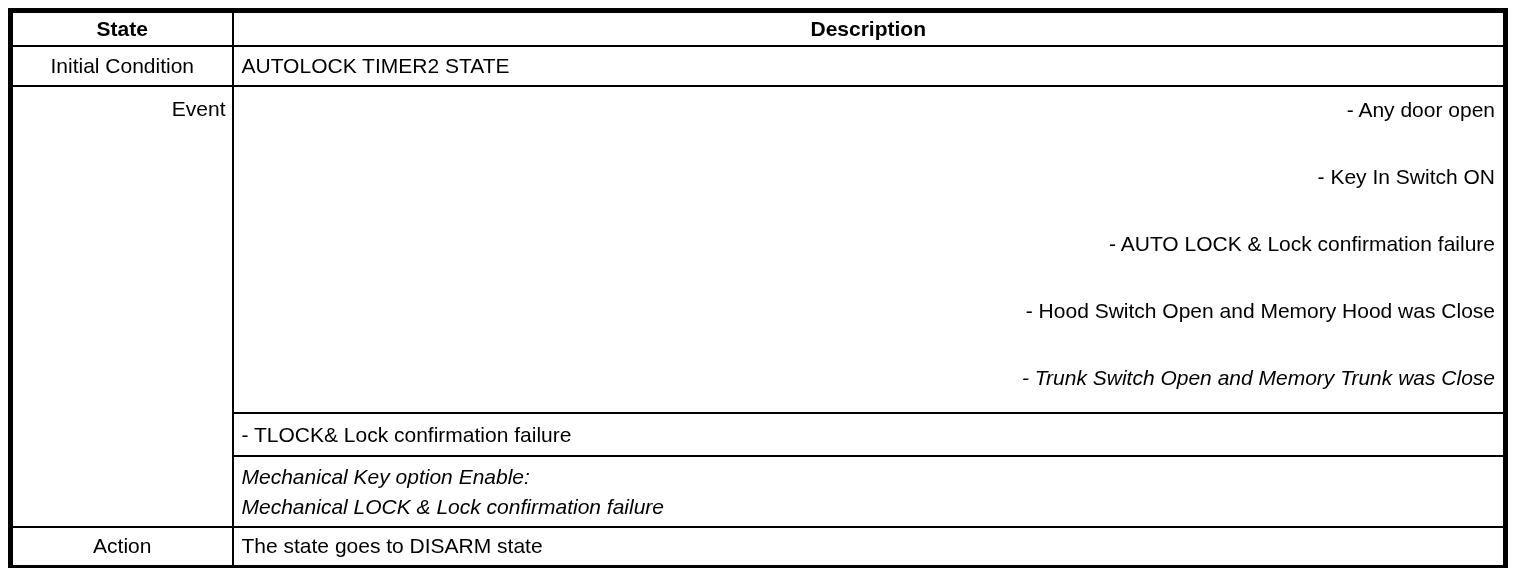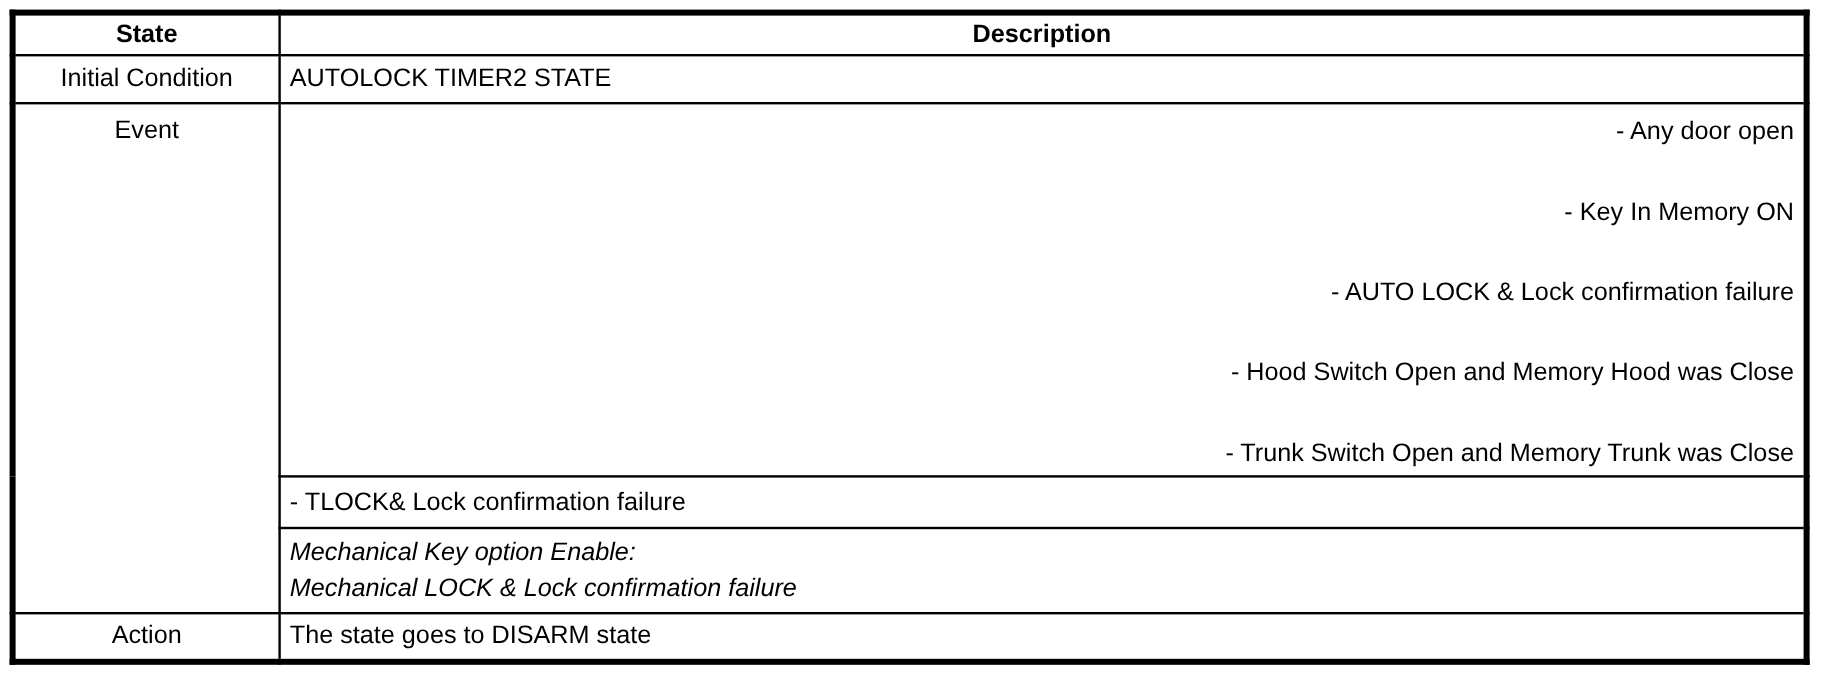--- a/index.html
+++ b/index.html
@@ -43,39 +43,40 @@
     height: 34px;
     padding: 2px 4px;
   }
   td.state-cell {
     text-align: center;
     padding: 4px 6px;
   }
   td.state-cell.span-top {
     vertical-align: top;
     padding-top: 8px;
+    text-align: right;
   }
   td.desc-cell {
     text-align: left;
     padding: 4px 8px;
   }
   tr.row-initial td   { height: 40px; }
   tr.row-event-main td{ height: 305px; }
   tr.row-event-main td.desc-cell { vertical-align: top; padding-top: 9px; }
   tr.row-tlock td     { height: 43px; }
   tr.row-mech td      { height: 70px; }
   tr.row-mech td.desc-cell { line-height: 30px; padding-top: 5px; }
   tr.row-action td    { height: 40px; }
 
   .bullet-item {
     margin: 0 0 39px 0;
     white-space: nowrap;
     text-align: right;
   }
-  .bullet-item:last-child { margin-bottom: 0; }
+  .bullet-item:last-child { margin-bottom: 16px; font-style: italic; }
   .mech-line { white-space: nowrap; font-style: italic; }
 </style>
 </head>
 <body>
 
 <div class="page">
   <table class="spec-table">
     <colgroup>
       <col class="state-col">
       <col class="desc-col">
@@ -88,21 +89,21 @@
 
       <tr class="row-initial">
         <td class="state-cell">Initial Condition</td>
         <td class="desc-cell">AUTOLOCK TIMER2 STATE</td>
       </tr>
 
       <tr class="row-event-main">
         <td class="state-cell span-top" rowspan="3">Event</td>
         <td class="desc-cell">
           <div class="bullet-item">- Any door open</div>
-          <div class="bullet-item">- Key In Memory ON</div>
+          <div class="bullet-item">- Key In Switch ON</div>
           <div class="bullet-item">- AUTO LOCK &amp; Lock confirmation failure</div>
           <div class="bullet-item">- Hood Switch Open and Memory Hood was Close</div>
           <div class="bullet-item">- Trunk Switch Open and Memory Trunk was Close</div>
         </td>
       </tr>
 
       <tr class="row-tlock">
         <td class="desc-cell">- TLOCK&amp; Lock confirmation failure</td>
       </tr>
 

